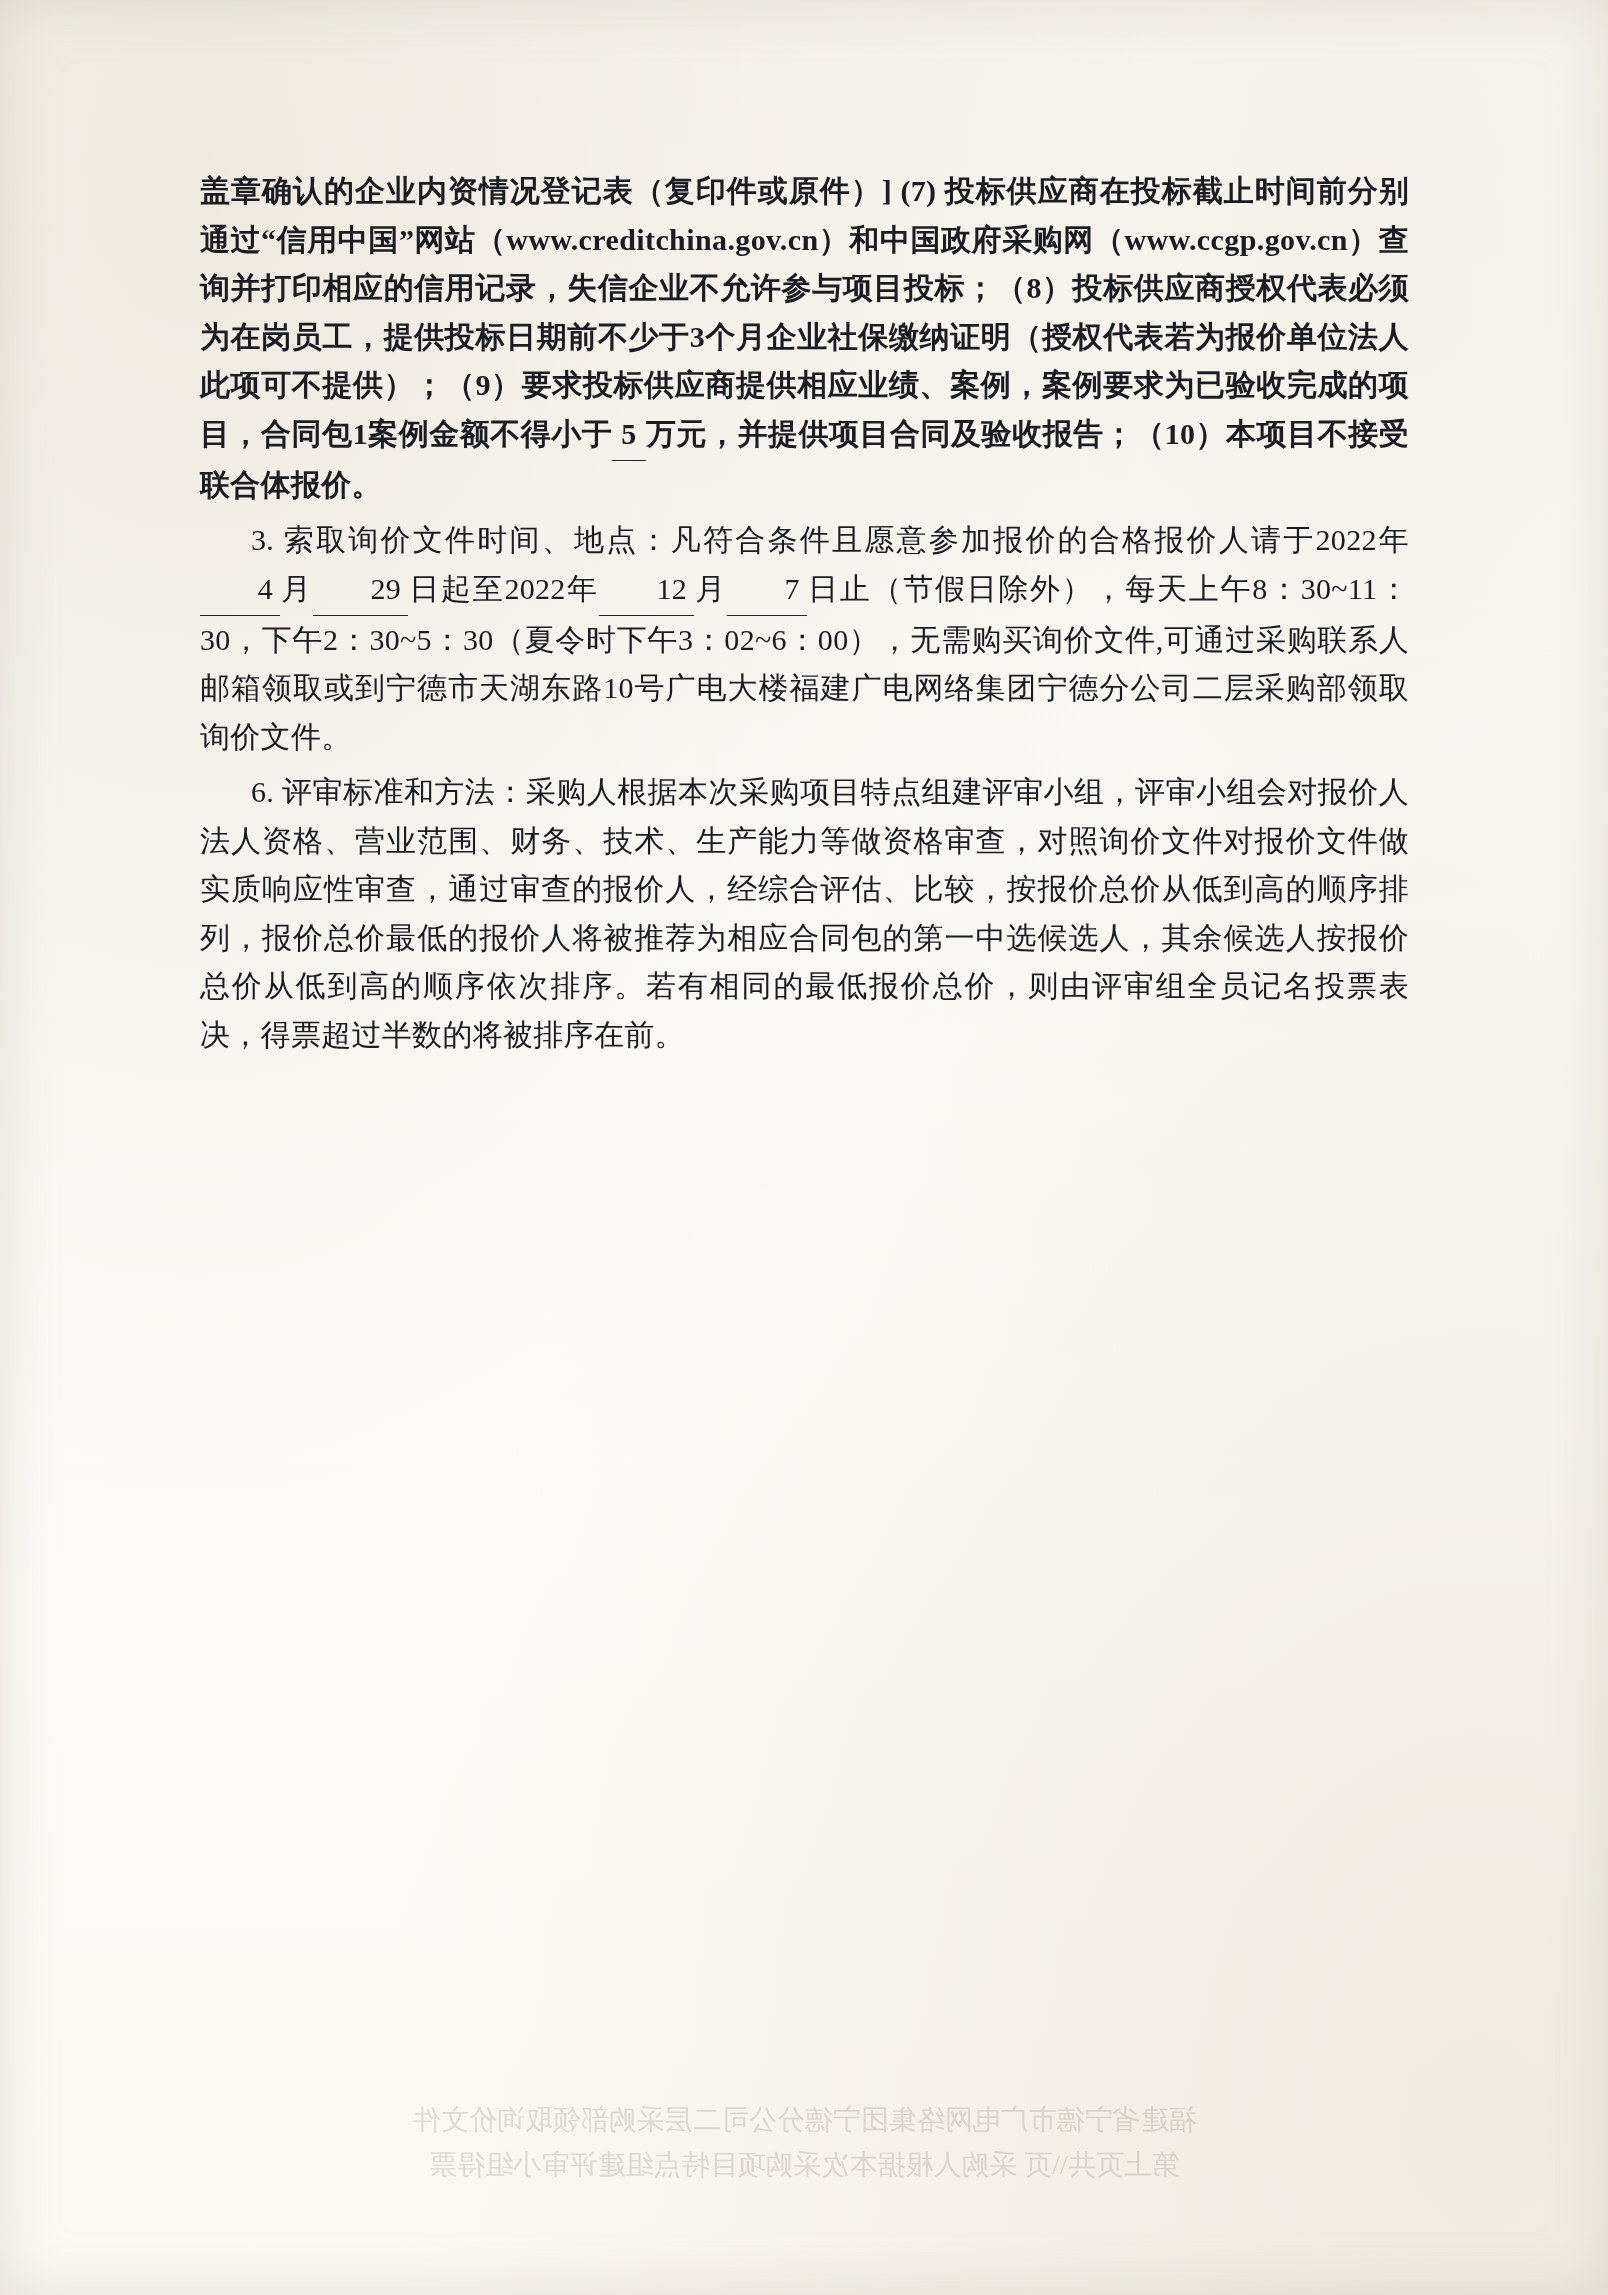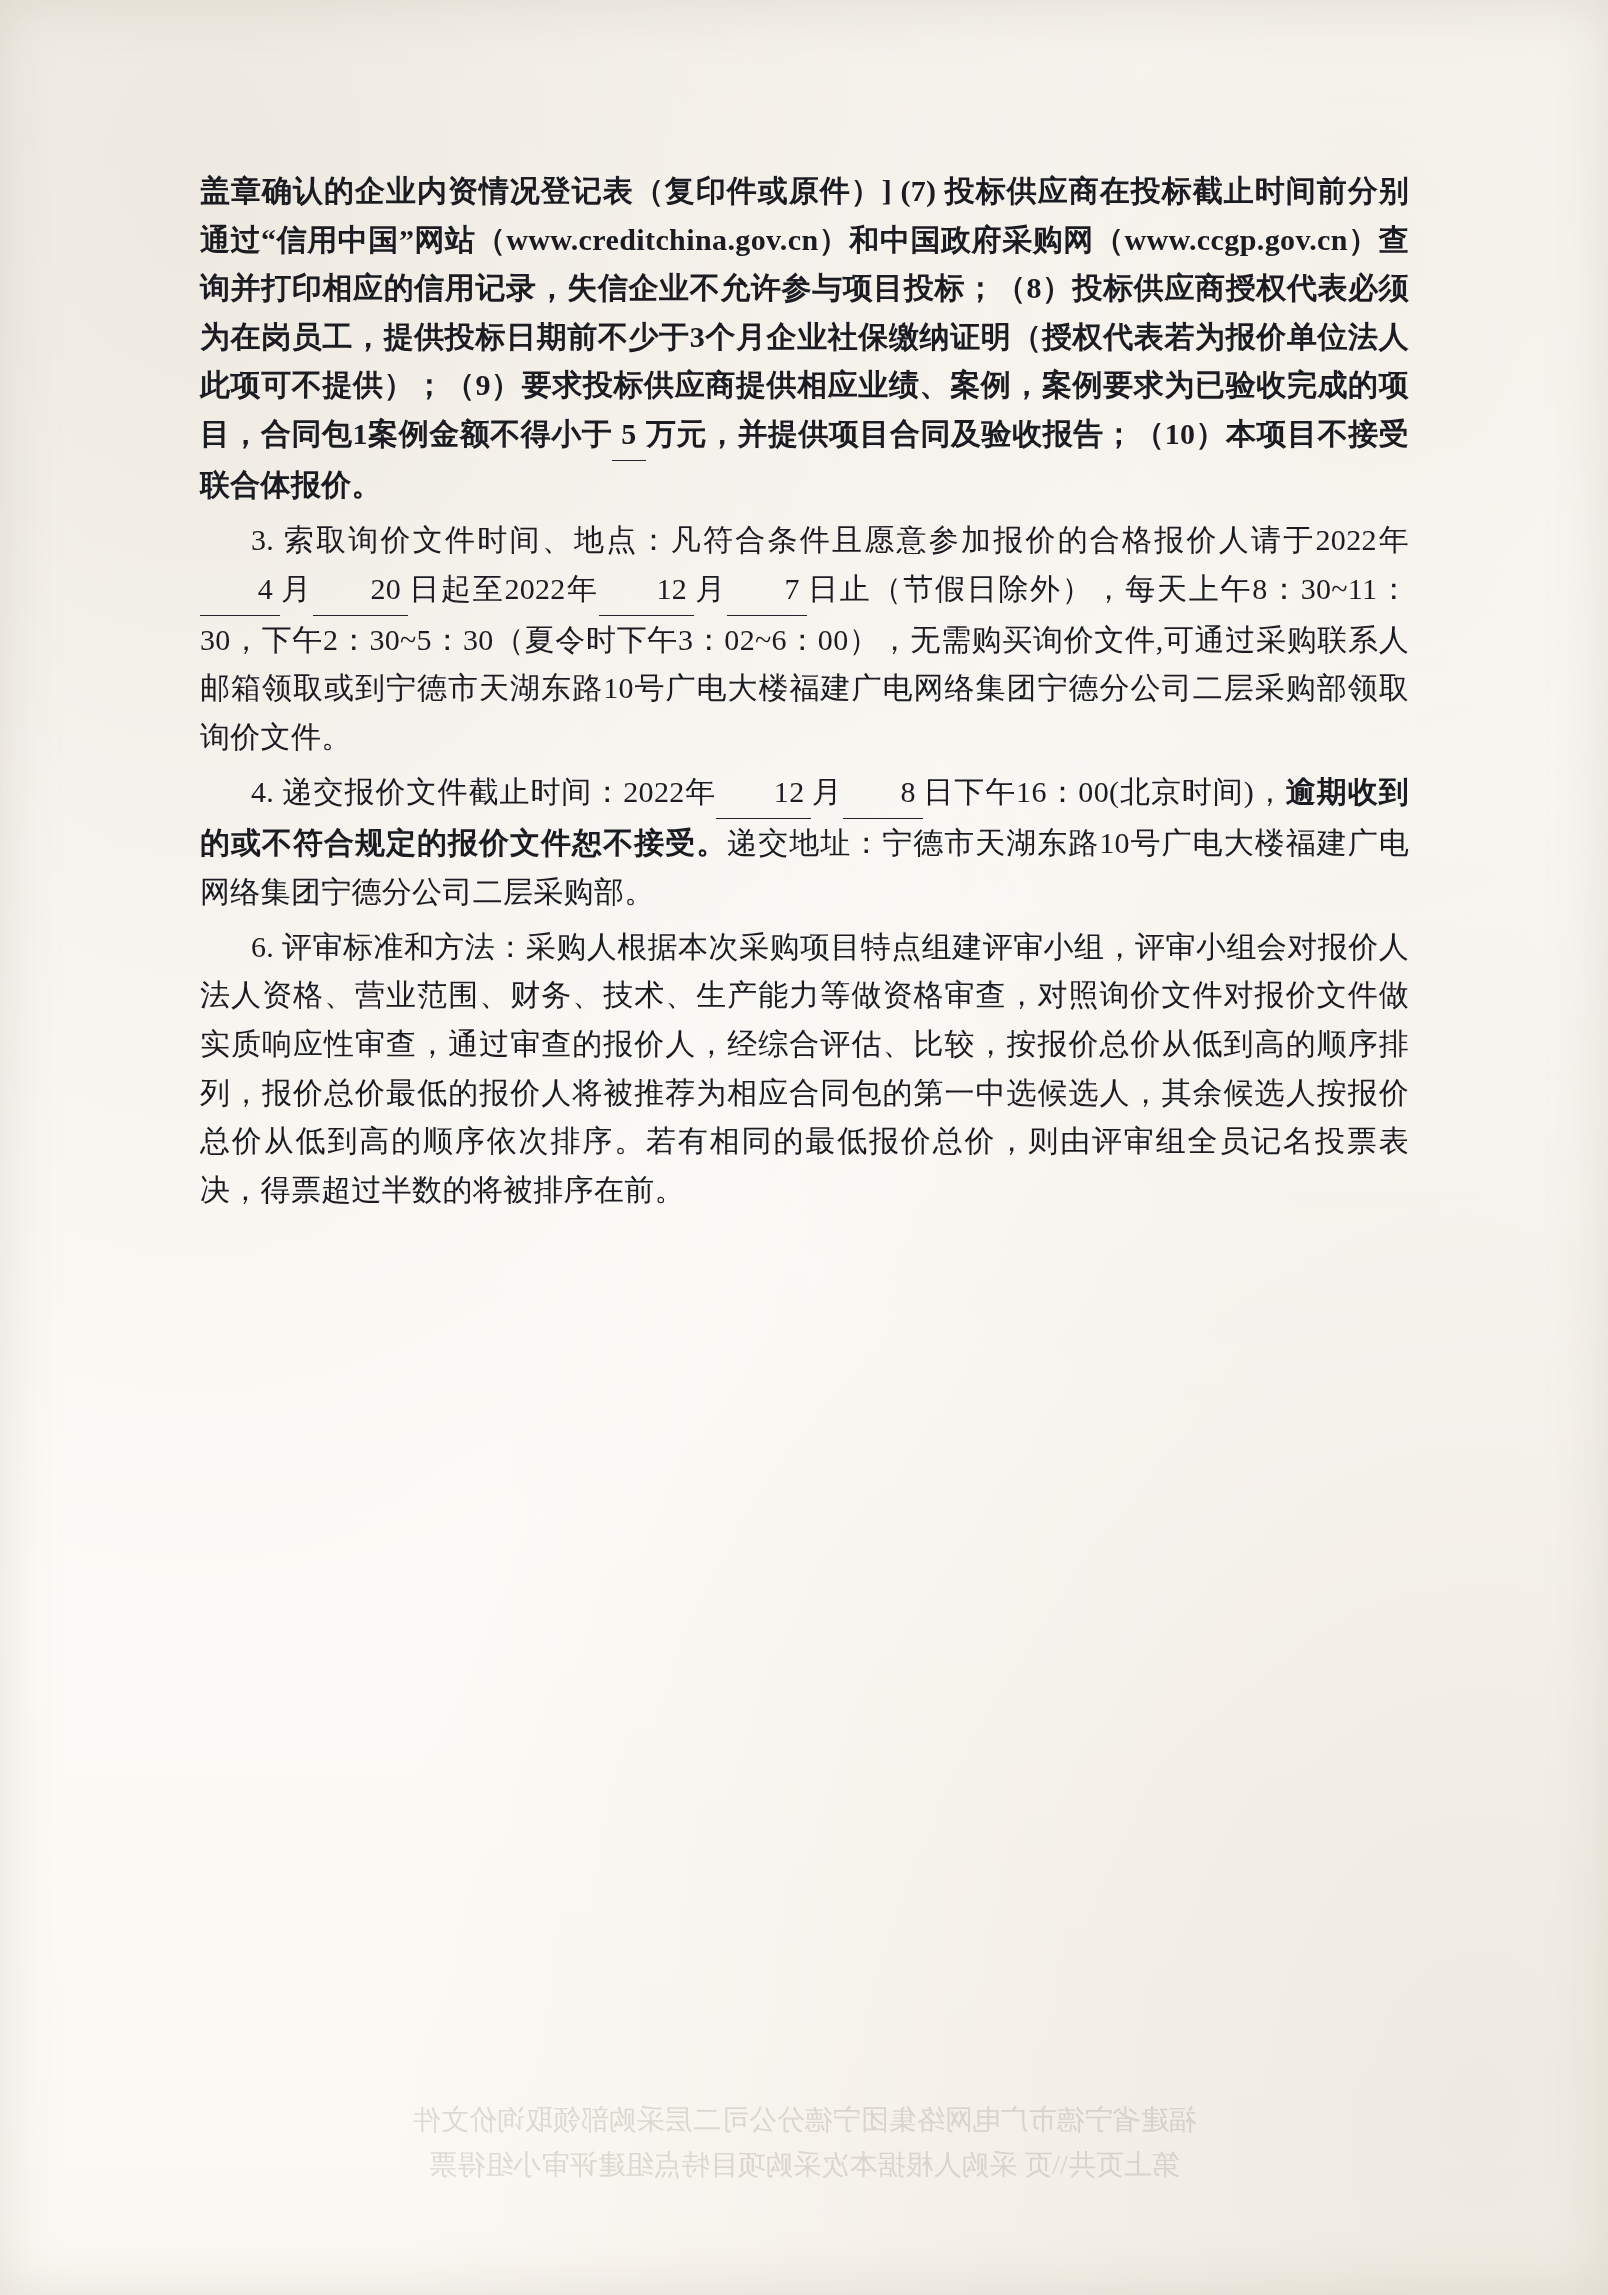--- a/index.html
+++ b/index.html
@@ -89,26 +89,23 @@
   <div class="paper-tint"></div>
   <div class="edge-shadow"></div>
 
   <div class="content">
 
     <p class="b">
       <span>盖章确认的企业内资情况登记表（复印件或原件）] (7) 投标供应商在投标截止时间前分别通过“信用中国”网站（</span><span class="en">www.creditchina.gov.cn</span><span>）和中国政府采购网（</span><span class="en">www.ccgp.gov.cn</span><span>）查询并打印相应的信用记录，失信企业不允许参与项目投标；（8）投标供应商授权代表必须为在岗员工，提供投标日期前不少于3个月企业社保缴纳证明（授权代表若为报价单位法人此项可不提供）；（9）要求投标供应商提供相应业绩、案例，案例要求为已验收完成的项目，合同包1案例金额不得小于</span><span class="ul">5</span><span>万元，并提供项目合同及验收报告；（10）本项目不接受联合体报价。</span>
     </p>
 
     <p class="indent">
-      <span>3. 索取询价文件时间、地点：凡符合条件且愿意参加报价的合格报价人请于2022年</span><span class="ul">4</span><span>月</span><span class="ul">20</span><span>日起至2022年</span><span class="ul">12</span><span>月</span><span class="ul">7</span><span>日止（节假日除外），每天上午8：30~11：30，下午2：30~5：30（夏令时下午3：02~6：00），无需购买询价文件,可通过采购联系人邮箱领取或到宁德市天湖东路10号广电大楼福建广电网络集团宁德分公司二层采购部领取询价文件。</span>
+      <span>3. 索取询价文件时间、地点：凡符合条件且愿意参加报价的合格报价人请于2022年</span><span class="ul">4</span><span>月</span><span class="ul">29</span><span>日起至2022年</span><span class="ul">12</span><span>月</span><span class="ul">7</span><span>日止（节假日除外），每天上午8：30~11：30，下午2：30~5：30（夏令时下午3：02~6：00），无需购买询价文件,可通过采购联系人邮箱领取或到宁德市天湖东路10号广电大楼福建广电网络集团宁德分公司二层采购部领取询价文件。</span>
     </p>
 
-    <p class="indent">
-      <span>4. 递交报价文件截止时间：2022年</span><span class="ul">12</span><span>月</span><span class="ul">8</span><span>日下午16：00(北京时间)，</span><span class="b">逾期收到的或不符合规定的报价文件恕不接受。</span><span>递交地址：宁德市天湖东路10号广电大楼福建广电网络集团宁德分公司二层采购部。</span>
-    </p>
 
 
     <p class="indent">
       <span>6. 评审标准和方法：采购人根据本次采购项目特点组建评审小组，评审小组会对报价人法人资格、营业范围、财务、技术、生产能力等做资格审查，对照询价文件对报价文件做实质响应性审查，通过审查的报价人，经综合评估、比较，按报价总价从低到高的顺序排列，报价总价最低的报价人将被推荐为相应合同包的第一中选候选人，其余候选人按报价总价从低到高的顺序依次排序。若有相同的最低报价总价，则由评审组全员记名投票表决，得票超过半数的将被排序在前。</span>
     </p>
 
   </div>
 
   <div class="bleed">
     <div>福建省宁德市广电网络集团宁德分公司二层采购部领取询价文件</div>

